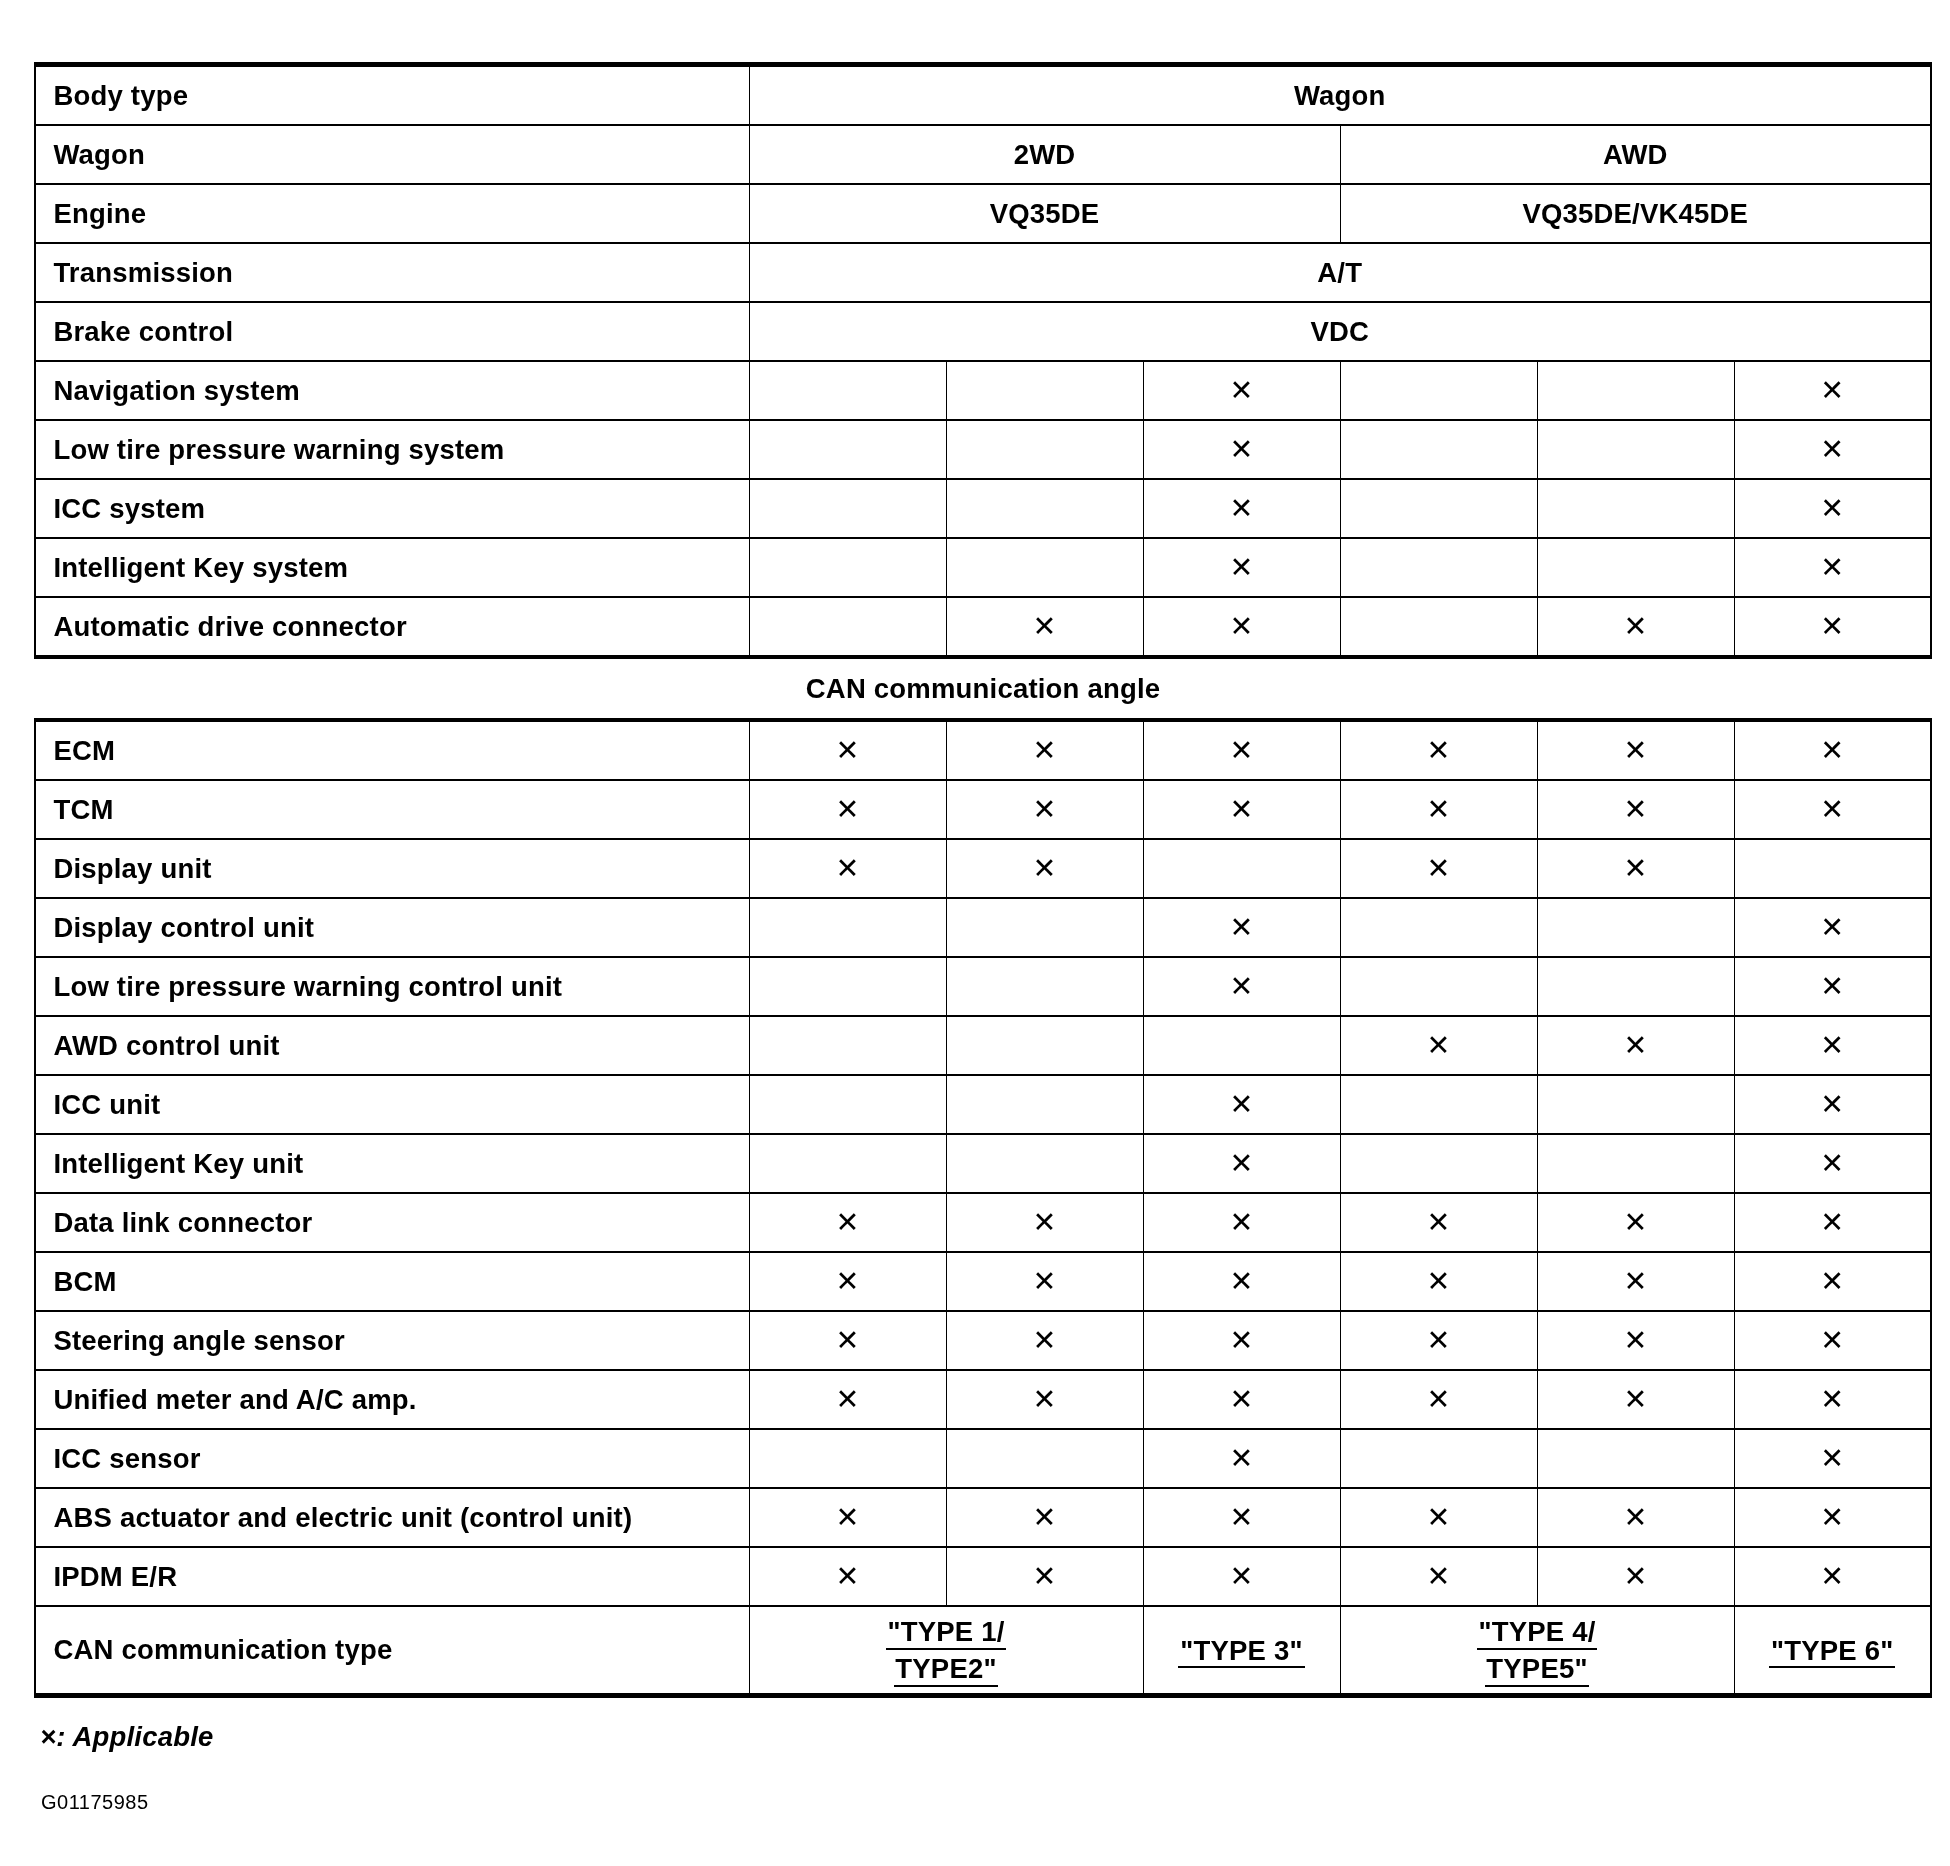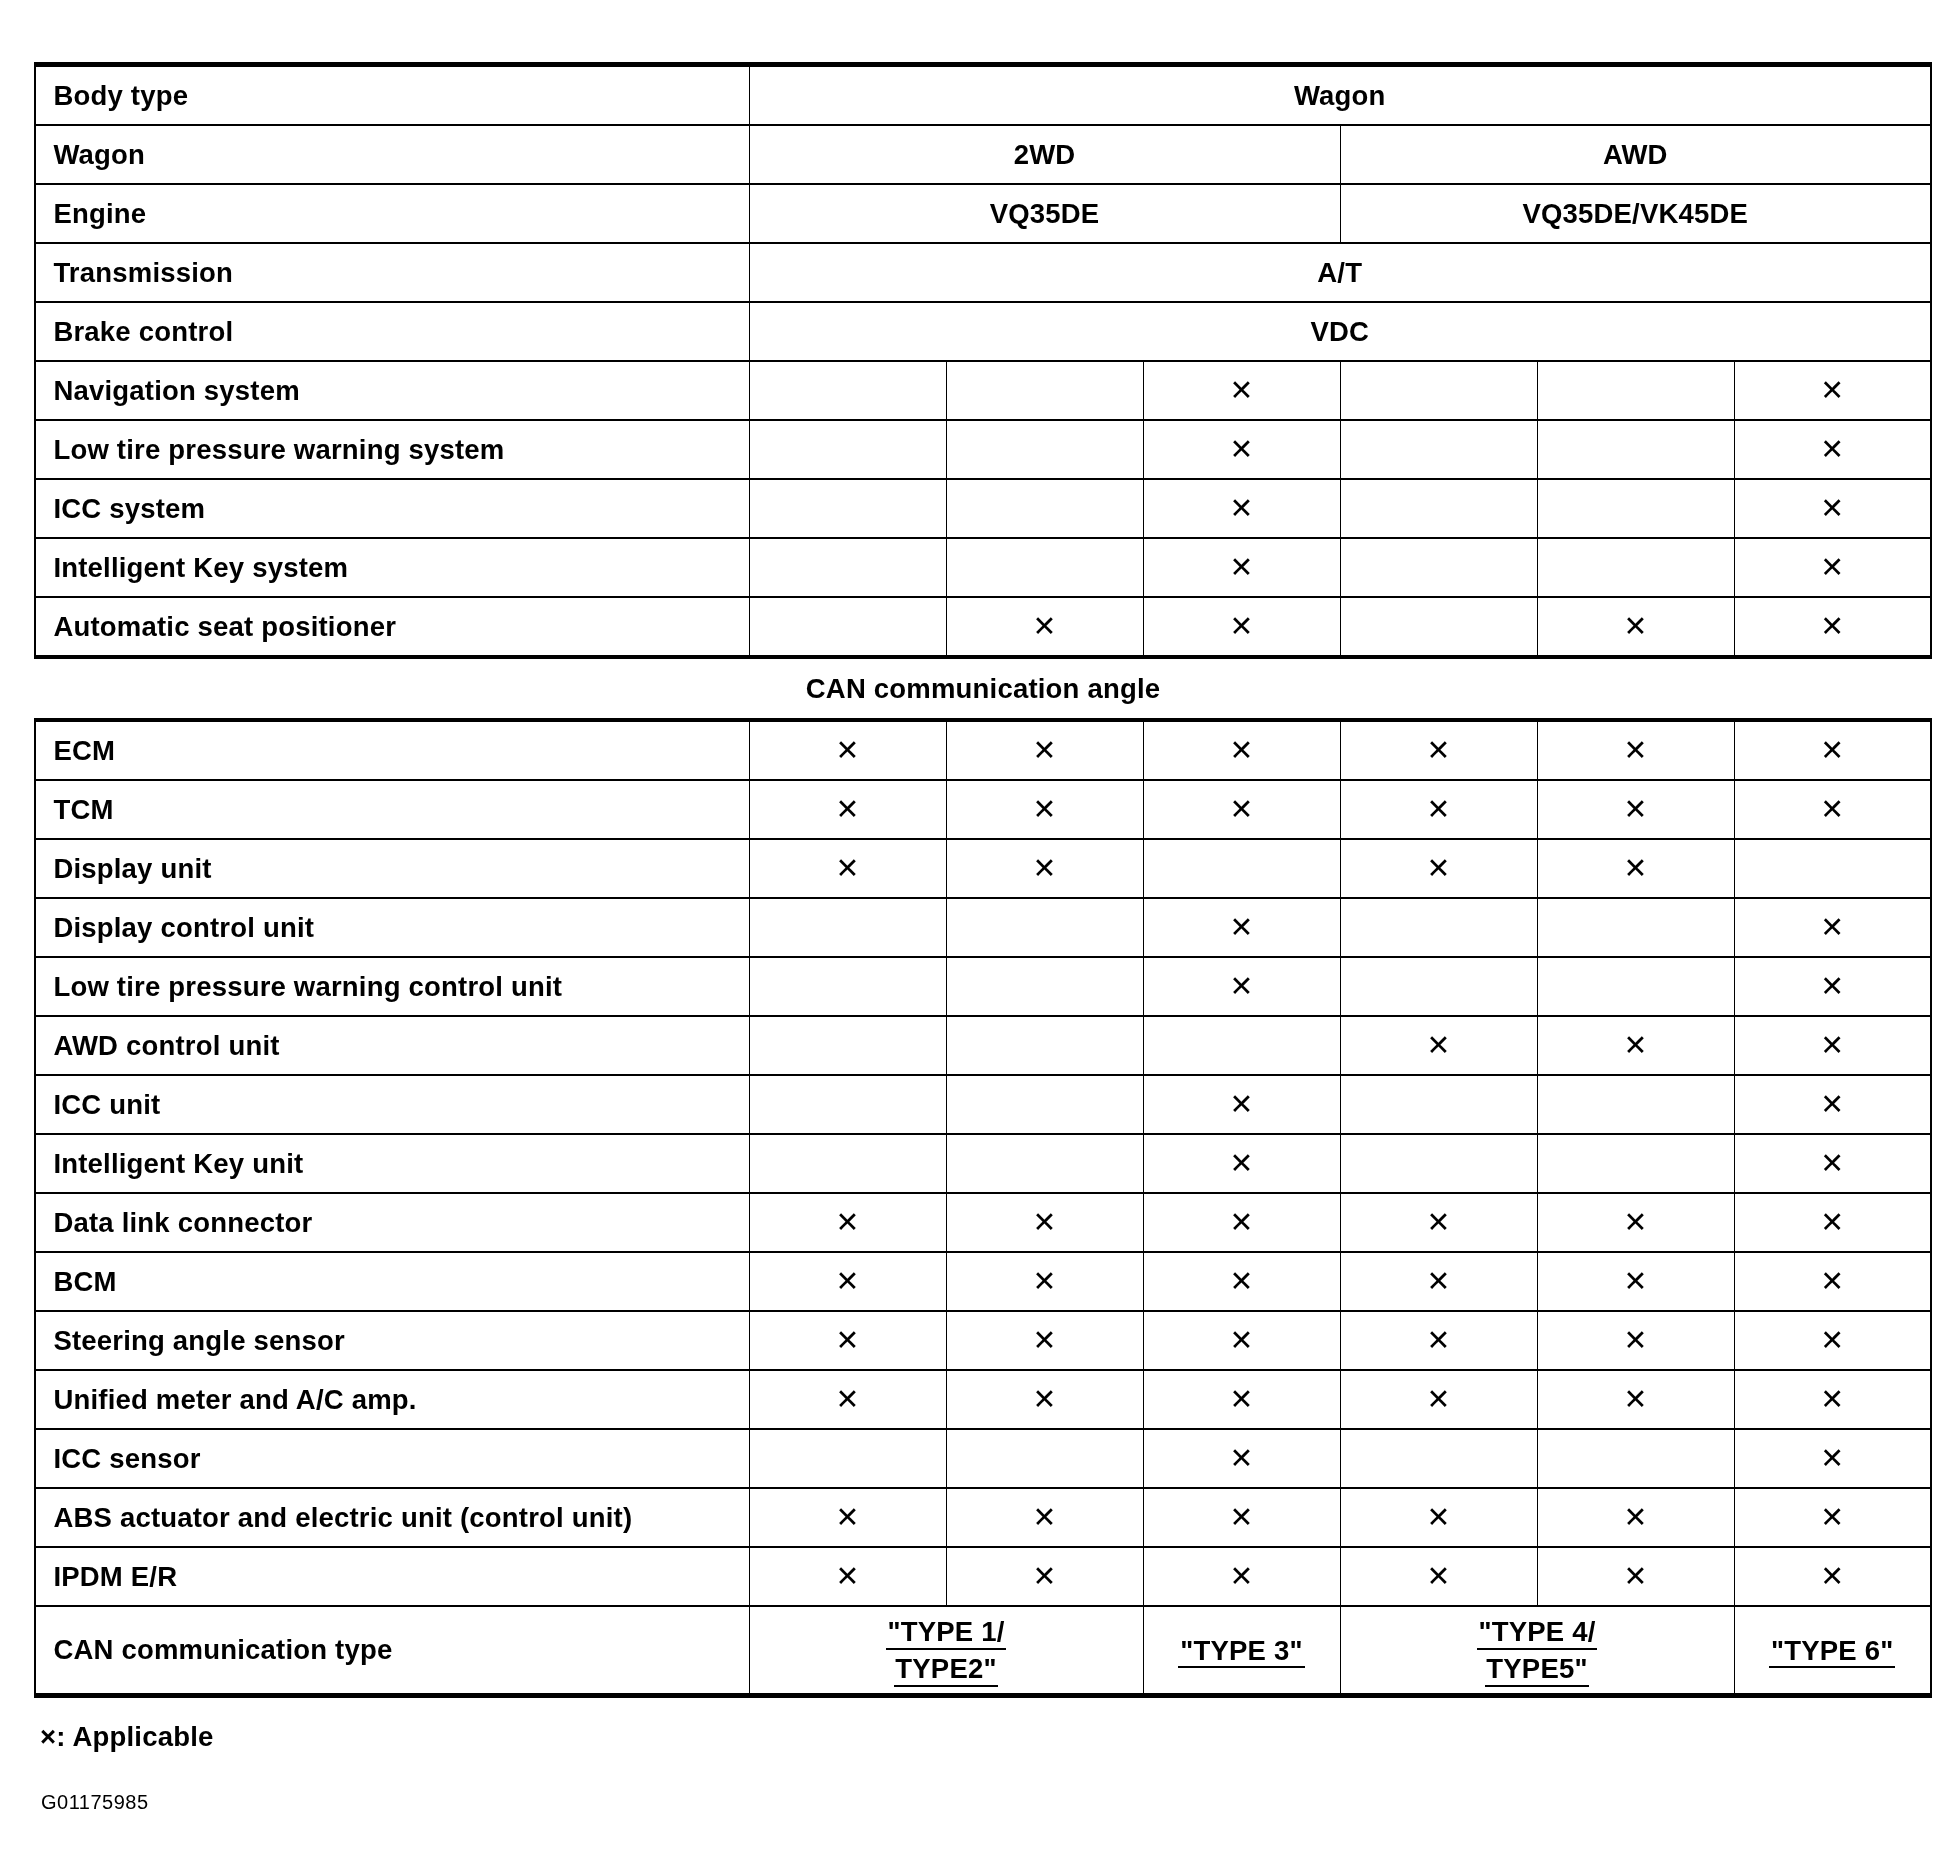--- a/index.html
+++ b/index.html
@@ -65,20 +65,21 @@
     border-bottom: 2.8px solid #000;
     line-height: 31px;
     padding: 0 1.8px 0.9px 1.8px;
   }
   .note {
     position: absolute;
     left: 40px; top: 1721px;
     font-size: 27.5px;
     font-weight: 700;
     letter-spacing: 0.2px;
+    font-style: italic;
   }
   .gid {
     position: absolute;
     left: 41px; top: 1791px;
     font-size: 20px;
     font-weight: 400;
     letter-spacing: 0.5px;
   }
 </style>
 </head>
@@ -149,21 +150,21 @@
         <tr>
           <td class="label">Intelligent Key system</td>
           <td class="mark-cell vl"></td>
           <td class="mark-cell vl"></td>
           <td class="mark-cell vl">✕</td>
           <td class="mark-cell vl"></td>
           <td class="mark-cell vl"></td>
           <td class="mark-cell vl">✕</td>
         </tr>
         <tr>
-          <td class="label">Automatic seat positioner</td>
+          <td class="label">Automatic drive connector</td>
           <td class="mark-cell vl"></td>
           <td class="mark-cell vl">✕</td>
           <td class="mark-cell vl">✕</td>
           <td class="mark-cell vl"></td>
           <td class="mark-cell vl">✕</td>
           <td class="mark-cell vl">✕</td>
         </tr>
         <tr class="band">
           <td colspan="7">CAN communication angle</td>
         </tr>

